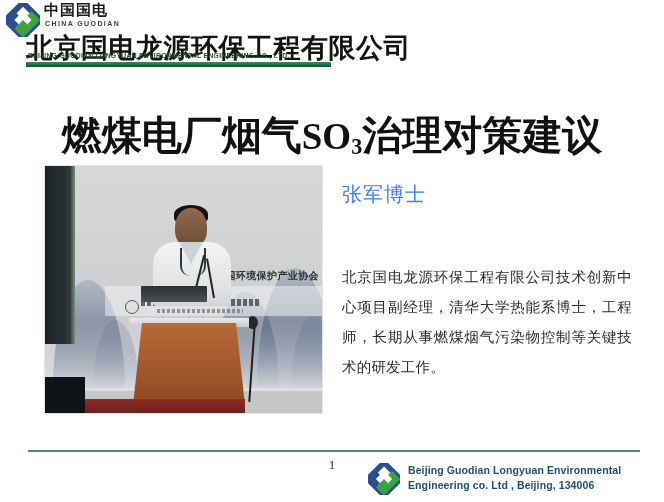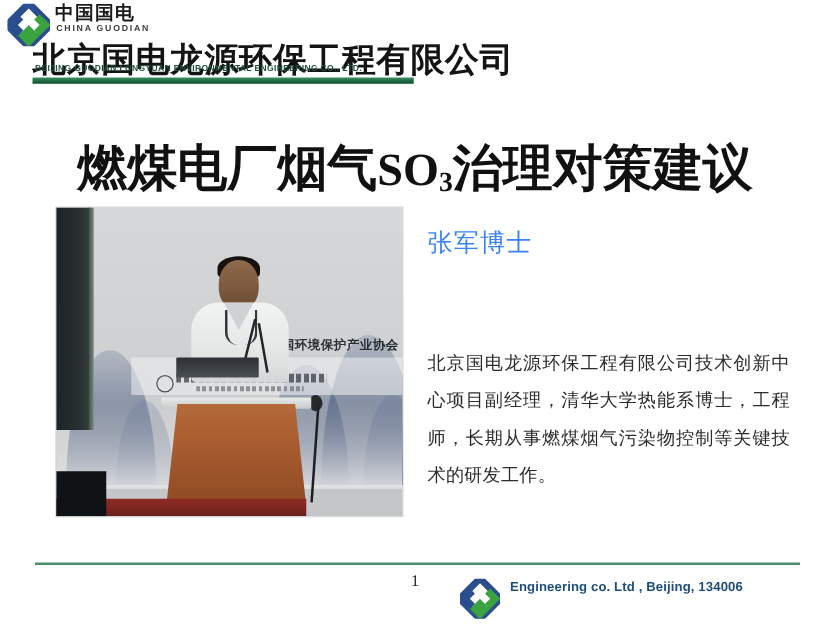--- a/index.html
+++ b/index.html
@@ -304,21 +304,21 @@
     left: 342px; top: 181px;
     font-size: 20px;
     font-weight: normal;
     color: #3b82f6;
     letter-spacing: 1px;
     white-space: nowrap;
     font-family: "DejaVu Sans", "Liberation Sans", sans-serif;
   }
   .speaker-bio {
     position: absolute;
-    left: 342px; top: 261px;
+    left: 342px; top: 247px;
     width: 290px;
     font-size: 14.5px;
     line-height: 30px;
     color: #2c2c2c;
     text-align: justify;
     text-justify: inter-ideograph;
     letter-spacing: 0.2px;
     font-family: "DejaVu Sans", "Liberation Sans", sans-serif;
   }
 
@@ -436,16 +436,17 @@
         <path d="M14 14 H86 V86 H14 Z" fill="none" stroke="#2b4f8e" stroke-width="17"></path>
         <path d="M50 14 H86 V50 H50 Z" fill="#3aa33f"></path>
         <path d="M50 50 H86 V86 H50 Z" fill="#3aa33f"></path>
         <path d="M14 50 H50 V86 H14 Z" fill="#2b4f8e"></path>
         <path d="M32 32 H68 V50 H50 V68 H32 Z" fill="#ffffff"></path>
       </g>
     </svg>
   </span>
 
   <div class="footer-text">
+    <span>Beijing Guodian Longyuan Environmental</span>
     <span class="l2">Engineering co. Ltd , Beijing, 134006</span>
   </div>
 
 </div>
 
 </body></html>

